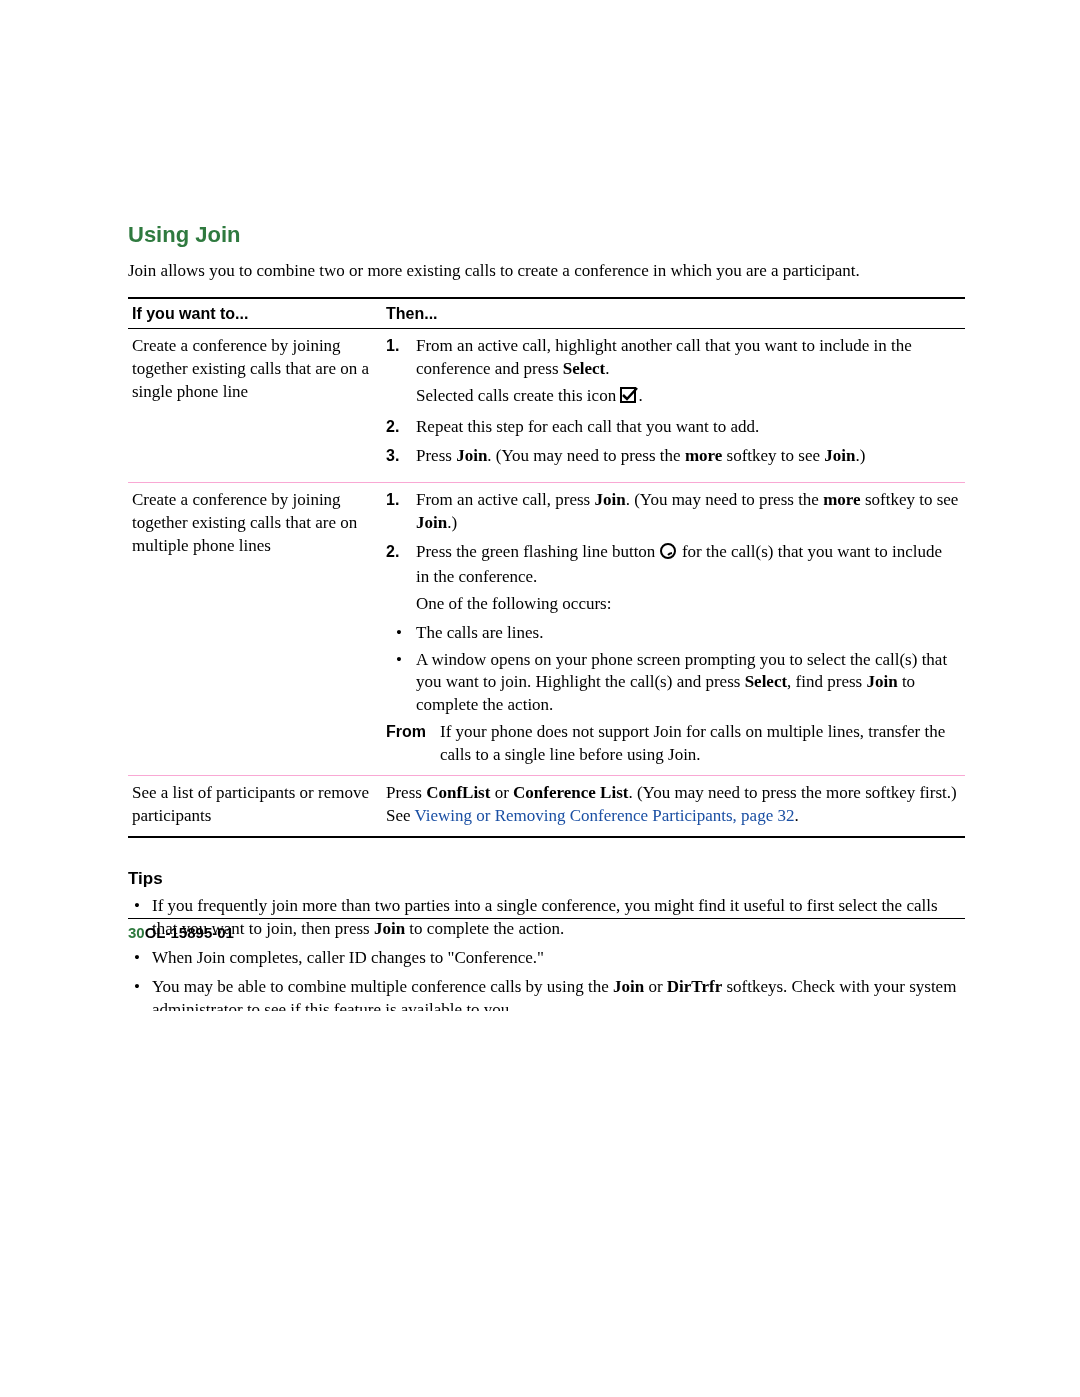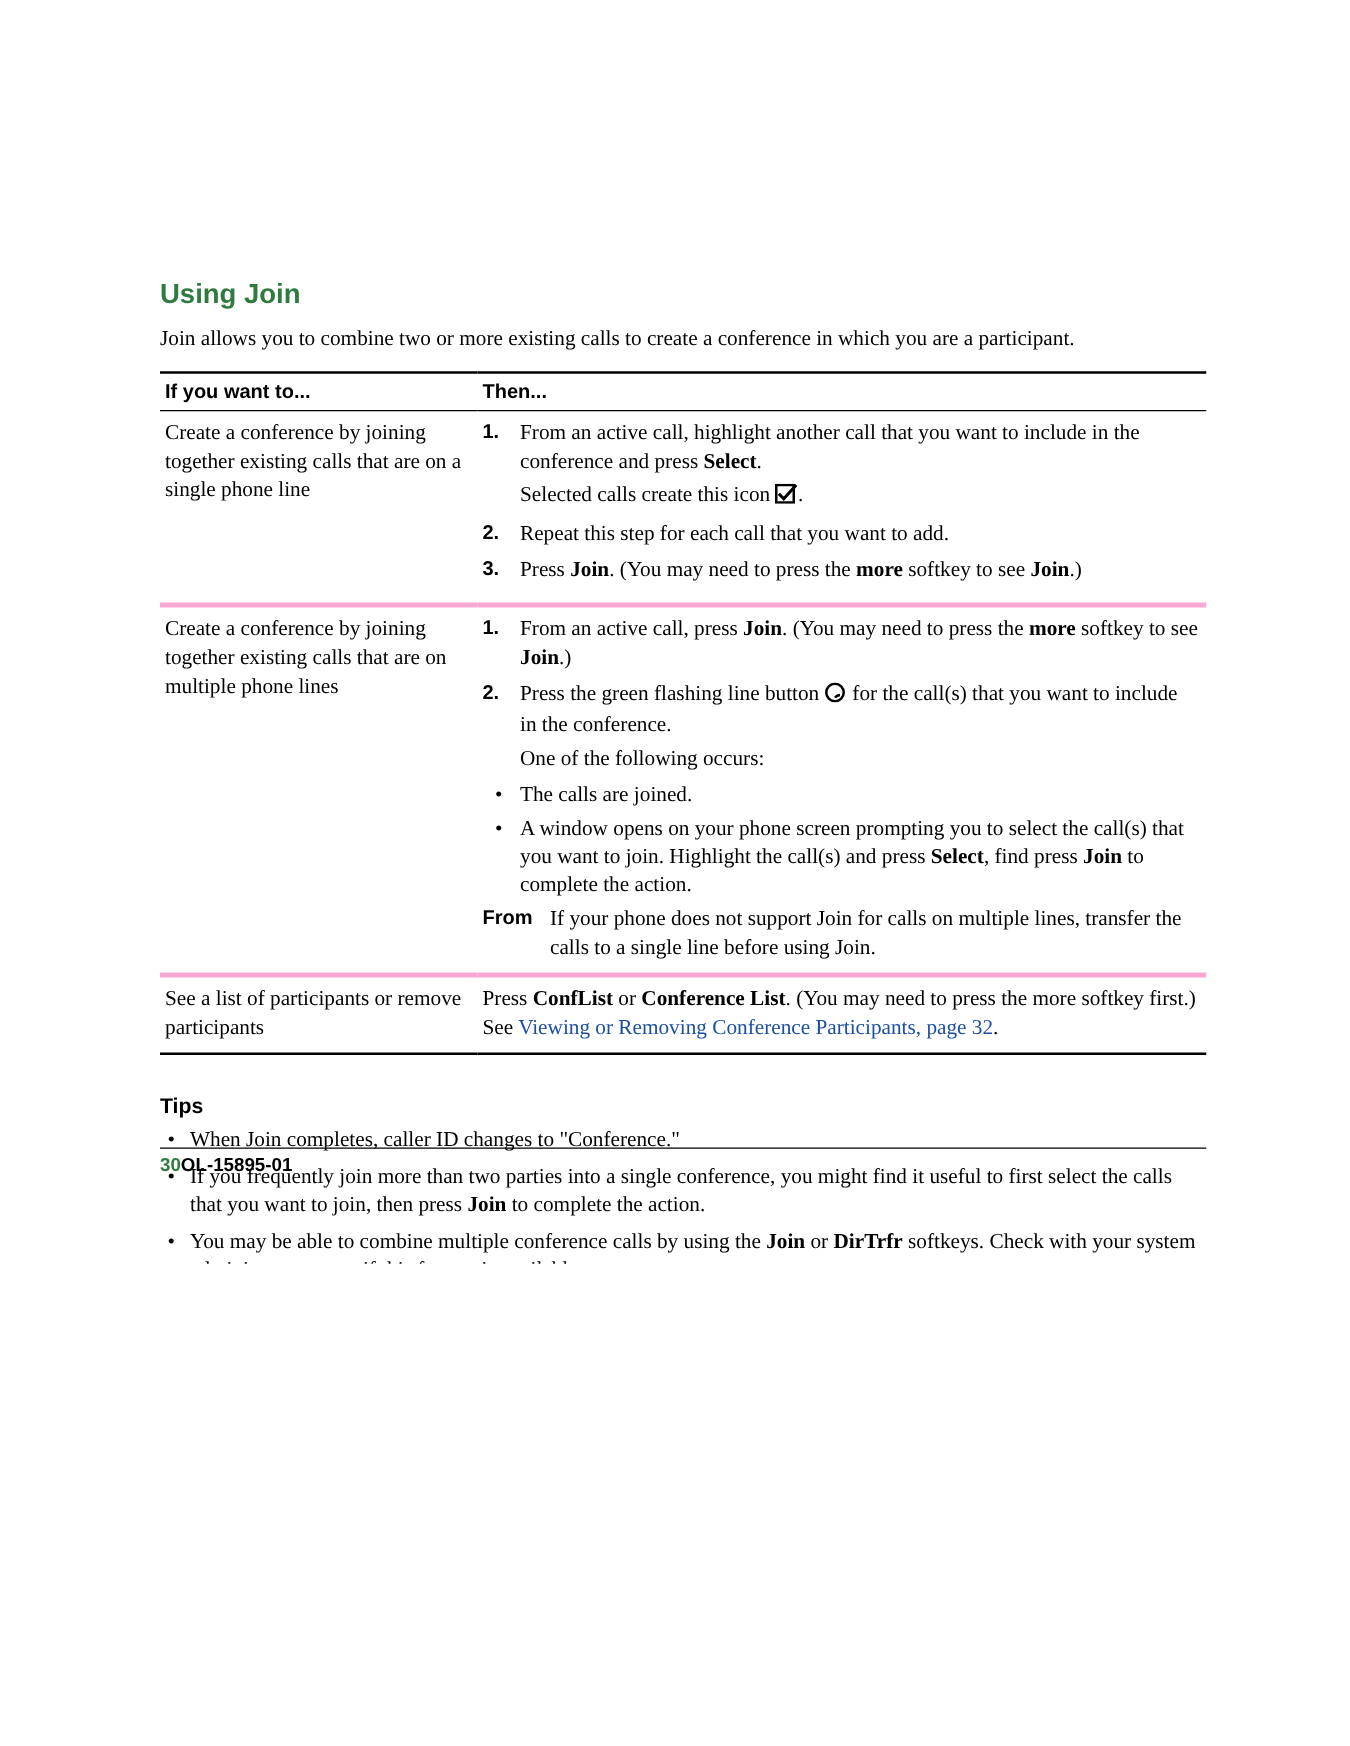--- a/index.html
+++ b/index.html
@@ -39,21 +39,21 @@
     font-weight: bold;
     font-size: 16px;
     border-top: 2px solid #000;
     border-bottom: 1px solid #000;
     padding: 4px 6px 4px 4px;
     vertical-align: top;
   }
   table.proc-table td {
     vertical-align: top;
     padding: 6px 6px 8px 4px;
-    border-bottom: 4px solid #f9a8d4;
+    border-bottom: 1px solid #f9a8d4;
   }
   table.proc-table tr:last-child td {
     border-bottom: 2px solid #000;
   }
   .col-left {
     width: 244px;
   }
   ol.steps {
     list-style: none;
     margin: 0;
@@ -221,21 +221,21 @@
                     <circle cx="8" cy="8" r="7" fill="none" stroke="#000" stroke-width="2"></circle>
                     <path d="M8 12 A6 6 0 0 1 12 10" fill="none" stroke="#000" stroke-width="2"></path>
                   </svg>
               </span>
               <span> for the call(s) that you want to include in the conference.</span>
               <div class="sub-para">One of the following occurs:</div>
             </li>
           </ol>
           <ul class="bullets">
             <li>
-              <span>The calls are joined.</span>
+              <span>The calls are lines.</span>
             </li>
             <li>
               <span>A window opens on your phone screen prompting you to select the call(s) that you want to join. Highlight the call(s) and press </span><span class="bold-sans">Select</span><span>, find press </span><span class="bold-sans">Join</span><span> to complete the action.</span>
             </li>
           </ul>
           <div class="note-row">
             <div class="note-label">From</div>
             <div class="note-body">If your phone does not support Join for calls on multiple lines, transfer the calls to a single line before using Join.</div>
           </div>
         </td>
@@ -246,24 +246,24 @@
         <td>
           <span>Press </span><span class="bold-sans">ConfList</span><span> or </span><span class="bold-sans">Conference List</span><span>. (You may need to press the more softkey first.) See </span><span class="link">Viewing or Removing Conference Participants, page&nbsp;32</span><span>.</span>
         </td>
       </tr>
     </tbody>
   </table>
 
   <h3 class="tips-heading">Tips</h3>
   <ul class="tips">
     <li>
-      <span>When Join completes, caller ID changes to "Conference."</span>
+      <span>If you frequently join more than two parties into a single conference, you might find it useful to first select the calls that you want to join, then press </span><span class="bold-sans">Join</span><span> to complete the action.</span>
     </li>
     <li>
-      <span>If you frequently join more than two parties into a single conference, you might find it useful to first select the calls that you want to join, then press </span><span class="bold-sans">Join</span><span> to complete the action.</span>
+      <span>When Join completes, caller ID changes to "Conference."</span>
     </li>
     <li>
       <span>You may be able to combine multiple conference calls by using the </span><span class="bold-sans">Join</span><span> or </span><span class="bold-sans">DirTrfr</span><span> softkeys. Check with your system administrator to see if this feature is available to you.</span>
     </li>
   </ul>
 
   <div class="footer">
     <span class="pg">30</span>
     <span class="doc">OL-15895-01</span>
   </div>

